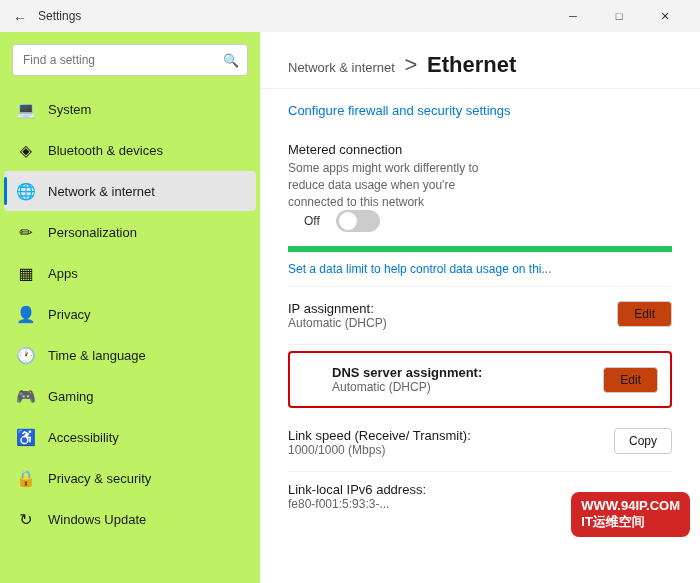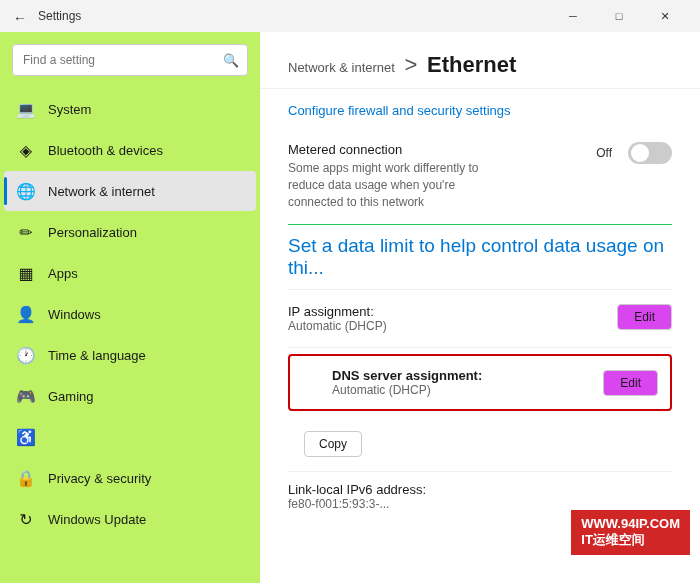--- a/index.html
+++ b/index.html
@@ -169,21 +169,22 @@
       display: block;
       padding: 14px 0 10px 0;
       cursor: pointer;
     }
 
     
     .setting-row {
       display: flex;
       align-items: flex-start;
       padding: 14px 0;
-      border-bottom: 1px solid #22c55e;
+      border-bottom: 6px solid #22c55e;
+      flex-direction: column;
     }
     .setting-info {
       flex: 1;
     }
     .setting-title {
       font-size: 13px;
       color: #1a1a1a;
       font-weight: 400;
       margin-bottom: 3px;
     }
@@ -230,21 +231,21 @@
     }
 
     .toggle-label {
       font-size: 12px;
       color: #333;
     }
 
     
     .data-limit-link {
       color: #0078d4;
-      font-size: 19px;
+      font-size: 12px;
       text-decoration: none;
       display: block;
       padding: 10px 0;
       border-bottom: 1px solid #f0f0f0;
       cursor: pointer;
     }
 
     
     .assignment-row {
       padding: 14px 0;
@@ -260,21 +261,21 @@
       color: #1a1a1a;
     }
     .assignment-value {
       font-size: 12px;
       color: #666;
     }
     .edit-btn {
       padding: 5px 16px;
       border: 1px solid #ccc;
       border-radius: 4px;
-      background: #d946ef;
+      background: #c2410c;
       font-size: 12px;
       cursor: pointer;
       color: #1a1a1a;
       flex-shrink: 0;
     }
 
     
     .dns-row {
       padding: 12px;
       border: 2px solid #cc0000;
@@ -320,29 +321,30 @@
     
     .ipv6-row {
       padding: 10px 0 4px 0;
     }
     .ipv6-title { font-size: 13px; color: #1a1a1a; }
     .ipv6-value { font-size: 12px; color: #666; }
 
     
     .watermark {
       position: fixed;
-      bottom: 28px;
+      bottom: 46px;
       right: 10px;
       background: rgba(200, 0, 0, 0.85);
       color: white;
       padding: 6px 10px;
       font-size: 13px;
       font-weight: bold;
       z-index: 999;
       pointer-events: none;
+      border-radius: 8px;
     }
   </style>
 </head>
 <body>
 
 <div class="titlebar">
   <span class="titlebar-back">←</span>
   <span class="titlebar-title">Settings</span>
   <div class="titlebar-controls">
     <div class="titlebar-btn">─</div>
@@ -375,32 +377,33 @@
         <div class="nav-item">
           <span class="nav-icon" style="font-size: 16px;">✏</span>
           <span class="nav-label">Personalization</span>
         </div>
         <div class="nav-item">
           <span class="nav-icon" style="font-size: 16px;">▦</span>
           <span class="nav-label">Apps</span>
         </div>
         <div class="nav-item">
           <span class="nav-icon" style="font-size: 16px;">👤</span>
-          <span class="nav-label">Windows</span>
+          <span class="nav-label">Privacy</span>
         </div>
         <div class="nav-item">
           <span class="nav-icon" style="font-size: 16px;">🕐</span>
           <span class="nav-label">Time &amp; language</span>
         </div>
         <div class="nav-item">
           <span class="nav-icon" style="font-size: 16px;">🎮</span>
           <span class="nav-label">Gaming</span>
         </div>
         <div class="nav-item">
           <span class="nav-icon" style="font-size: 16px;">♿</span>
+          <span class="nav-label">Accessibility</span>
         </div>
         <div class="nav-item">
           <span class="nav-icon" style="font-size: 16px;">🔒</span>
           <span class="nav-label">Privacy &amp; security</span>
         </div>
         <div class="nav-item">
           <span class="nav-icon" style="font-size: 16px;">↻</span>
           <span class="nav-label">Windows Update</span>
         </div>
       </div>
@@ -444,20 +447,24 @@
 
       <div class="dns-row">
         <div class="dns-info">
           <div class="dns-title">DNS server assignment:</div>
           <div class="dns-value">Automatic (DHCP)</div>
         </div>
         <button class="edit-btn">Edit</button>
       </div>
 
       <div class="link-speed-row">
+        <div class="link-speed-info">
+          <div class="link-speed-title">Link speed (Receive/ Transmit):</div>
+          <div class="link-speed-value">1000/1000 (Mbps)</div>
+        </div>
         <button class="copy-btn">Copy</button>
       </div>
 
       <div class="ipv6-row">
         <div class="ipv6-title">Link-local IPv6 address:</div>
         <div class="ipv6-value">fe80-f001:5:93:3-...</div>
       </div>
 
     </div>
   </div>

